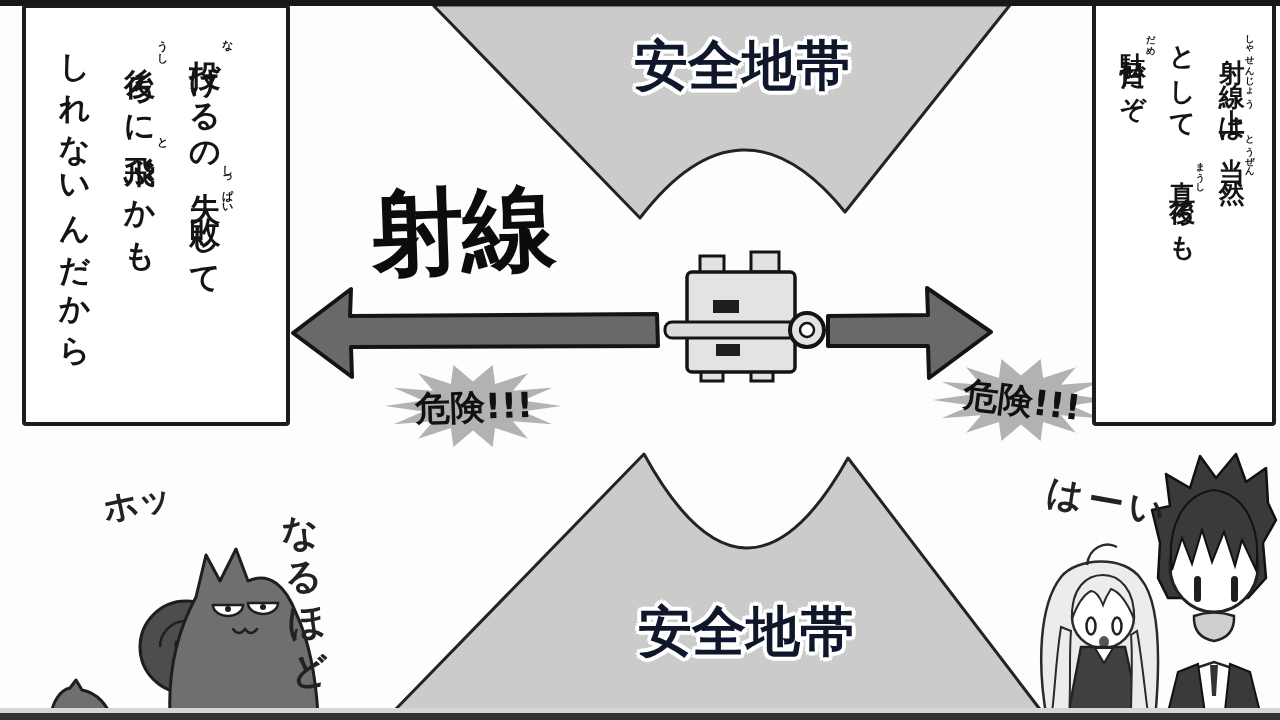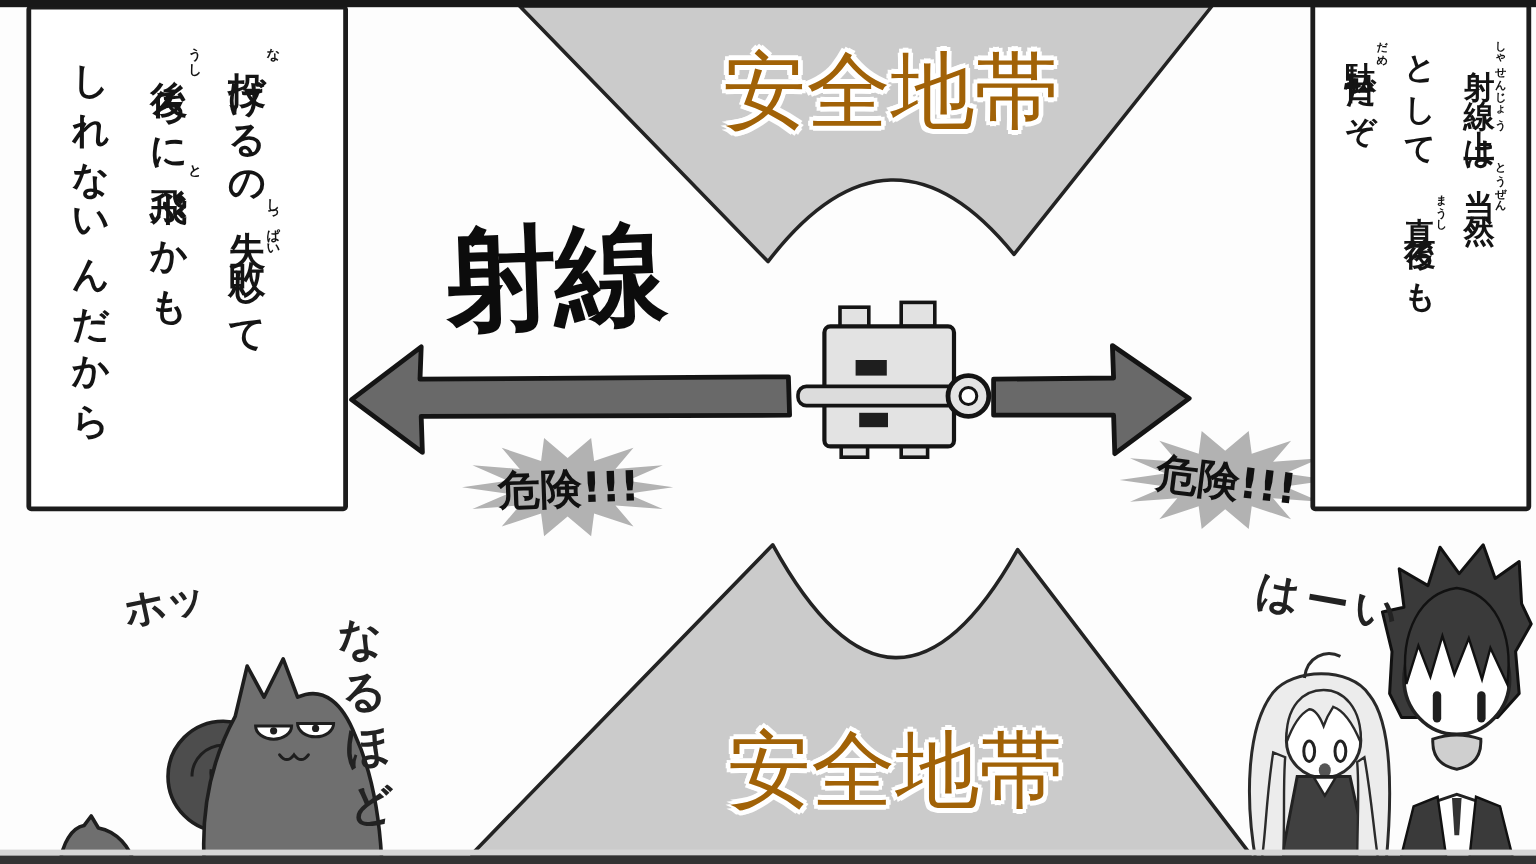--- a/index.html
+++ b/index.html
@@ -16,21 +16,21 @@
   
   .bubble{background:#fff;border:4px solid #1c1c1c;border-radius:4px;z-index:6;box-sizing:border-box;}
   #bubble-left{left:22px;top:4px;width:268px;height:422px;}
   #bubble-right{left:1092px;top:2px;width:184px;height:424px;}
   .vtext{writing-mode:vertical-rl;height:100%;box-sizing:border-box;font-weight:bold;color:#141414;}
   #bubble-left .vtext{padding:24px 16px 12px;font-size:31px;line-height:2.1;letter-spacing:5px;}
   #bubble-right .vtext{padding:22px 12px 10px;font-size:26px;line-height:1.9;letter-spacing:4px;}
   ruby rt{font-size:0.36em;font-weight:bold;letter-spacing:0;}
 
   
-  .zone-label{z-index:3;font-size:70px;font-weight:400;letter-spacing:0px;color:#a16207;white-space:nowrap;
+  .zone-label{z-index:3;font-size:54px;font-weight:700;letter-spacing:0px;color:#0f172a;white-space:nowrap;
     text-shadow:-3px -3px 0 #fff,3px -3px 0 #fff,-3px 3px 0 #fff,3px 3px 0 #fff,
                  0 -4px 0 #fff,0 4px 0 #fff,-4px 0 0 #fff,4px 0 0 #fff;}
   #safe-top{left:598px;top:30px;width:288px;text-align:center;}
   #safe-bottom{left:602px;top:596px;width:288px;text-align:center;}
 
   
   #shasen{left:370px;top:168px;font-size:94px;font-weight:900;letter-spacing:-2px;color:#0c0c0c;z-index:3;transform:rotate(-2deg);}
 
   
   .burst{width:180px;height:90px;z-index:4;}

